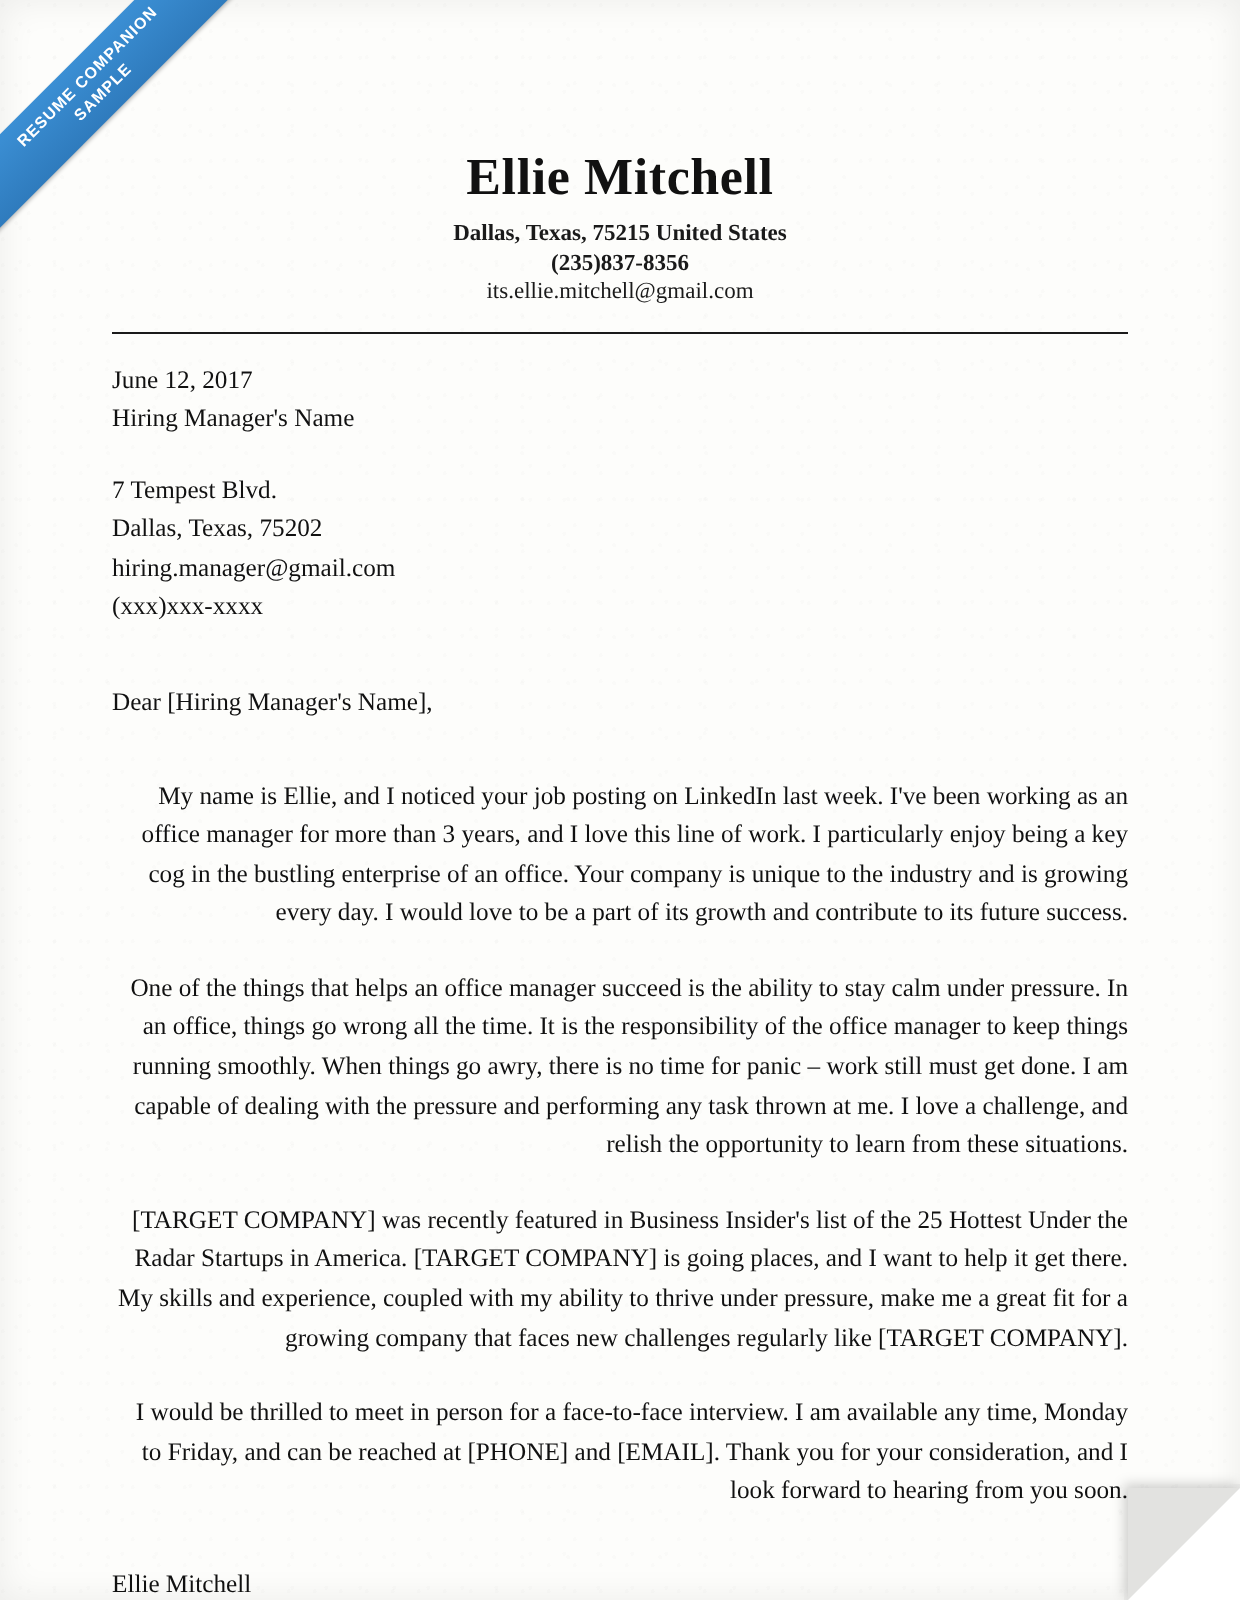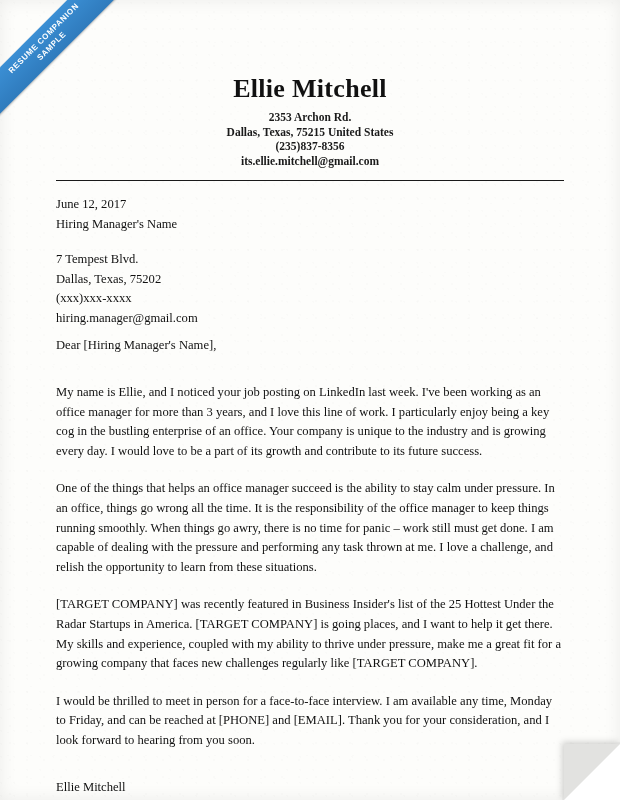--- a/index.html
+++ b/index.html
@@ -82,44 +82,44 @@
     color: #111111;
     margin: 0 0 6px 0;
   }
   .contact-line {
     font-size: 11.5px;
     font-weight: bold;
     color: #1a1a1a;
     line-height: 14.5px;
   }
   .contact-line.email {
-    font-weight: bold;
+    font-weight: normal;
   }
   .rule {
     border: 0;
     border-top: 1.6px solid #1a1a1a;
     margin: 12px 0 14px 0;
   }
   .block {
     font-size: 12.6px;
     line-height: 19.5px;
     color: #111111;
   }
   .block.sender-meta { margin-bottom: 16px; }
-  .block.recipient { margin-bottom: 8px; }
+  .block.recipient { margin-bottom: 28px; }
   .salutation {
     font-size: 12.6px;
     line-height: 19px;
     margin-bottom: 28px;
     color: #111111;
   }
   p.para {
     font-size: 12.6px;
     line-height: 19.6px;
-    text-align: left;
+    text-align: right;
     margin: 0 0 18px 0;
     color: #111111;
   }
   .closing {
     font-size: 12.6px;
     line-height: 21px;
     margin-top: 26px;
     color: #111111;
   }
 
@@ -160,38 +160,37 @@
     <div class="ribbon">
       <span>RESUME COMPANION</span>
       <span>SAMPLE</span>
     </div>
   </div>
 
   <div class="content">
 
     <div class="letterhead">
       <div class="name">Ellie Mitchell</div>
-      <div class="contact-line">2353 Archon Rd.</div>
       <div class="contact-line">Dallas, Texas, 75215 United States</div>
       <div class="contact-line">(235)837-8356</div>
       <div class="contact-line email">its.ellie.mitchell@gmail.com</div>
     </div>
 
     <hr class="rule">
 
     <div class="block sender-meta">
       <div>June 12, 2017</div>
       <div>Hiring Manager's Name</div>
     </div>
 
     <div class="block recipient">
       <div>7 Tempest Blvd.</div>
       <div>Dallas, Texas, 75202</div>
+      <div>hiring.manager@gmail.com</div>
       <div>(xxx)xxx-xxxx</div>
-      <div>hiring.manager@gmail.com</div>
     </div>
 
     <div class="salutation">Dear [Hiring Manager's Name],</div>
 
     <p class="para">My name is Ellie, and I noticed your job posting on LinkedIn last week. I've been working as an office manager for more than 3 years, and I love this line of work. I particularly enjoy being a key cog in the bustling enterprise of an office. Your company is unique to the industry and is growing every day. I would love to be a part of its growth and contribute to its future success.</p>
     <p class="para">One of the things that helps an office manager succeed is the ability to stay calm under pressure. In an office, things go wrong all the time. It is the responsibility of the office manager to keep things running smoothly. When things go awry, there is no time for panic – work still must get done. I am capable of dealing with the pressure and performing any task thrown at me. I love a challenge, and relish the opportunity to learn from these situations.</p>
     <p class="para">[TARGET COMPANY] was recently featured in Business Insider's list of the 25 Hottest Under the Radar Startups in America. [TARGET COMPANY] is going places, and I want to help it get there. My skills and experience, coupled with my ability to thrive under pressure, make me a great fit for a growing company that faces new challenges regularly like [TARGET COMPANY].</p>
     <p class="para">I would be thrilled to meet in person for a face-to-face interview. I am available any time, Monday to Friday, and can be reached at [PHONE] and [EMAIL]. Thank you for your consideration, and I look forward to hearing from you soon.</p>
 
     <div class="closing">

